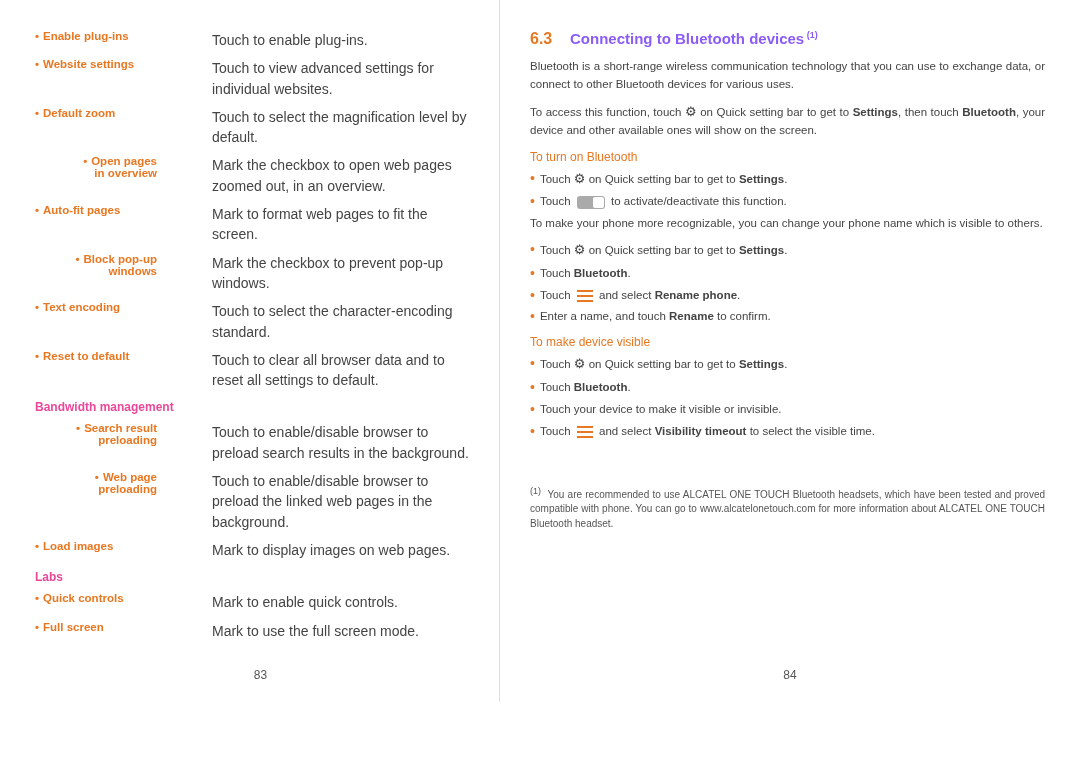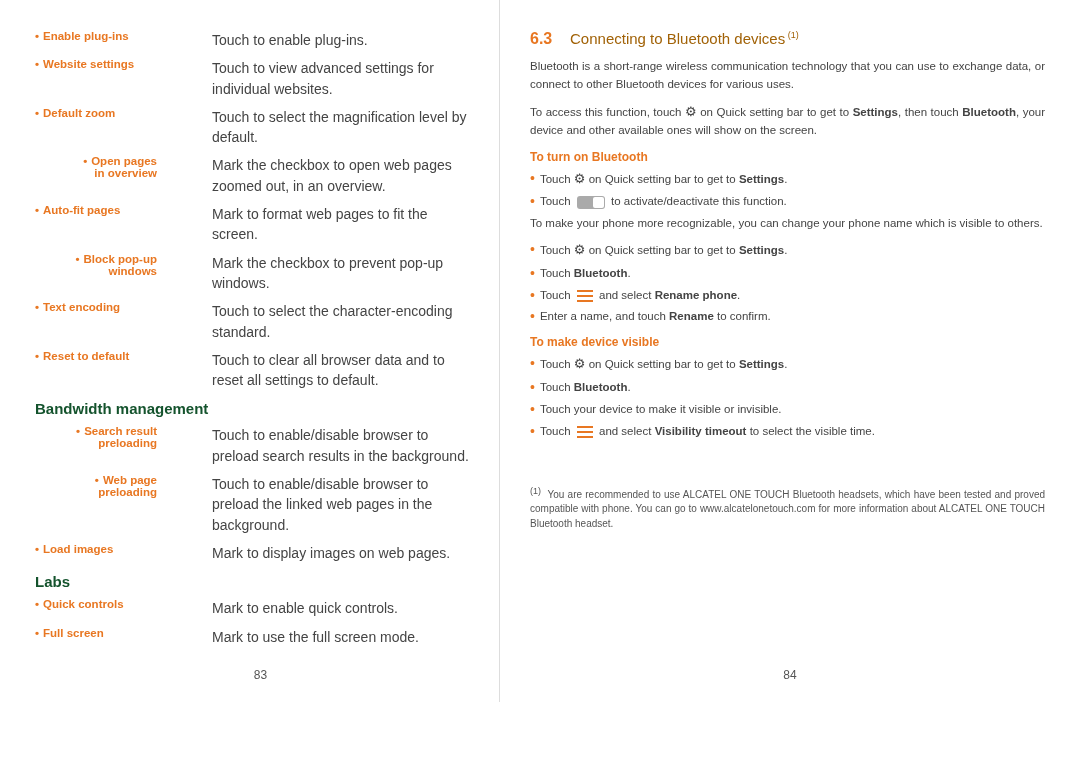--- a/index.html
+++ b/index.html
@@ -48,22 +48,22 @@
     }
     .item-desc {
       color: #444;
       font-size: 14px;
       line-height: 1.45;
       flex: 1;
       margin-left: 47px;
     }
     .section-header {
       font-weight: bold;
-      color: #14532d;
-      font-size: 15px;
+      color: #ec4899;
+      font-size: 12px;
       margin-top: 10px;
       margin-bottom: 8px;
     }
     .page-number {
       position: absolute;
       bottom: 20px;
       font-size: 12px;
       color: #555;
     }
     .left-page .page-number { left: 50%; transform: translateX(-50%); margin-left: 11px; }
@@ -78,21 +78,21 @@
     }
     .body-text {
       font-size: 11.5px;
       color: #444;
       line-height: 1.55;
       margin-bottom: 8px;
       text-align: justify;
     }
     .sub-header {
       color: #e87722;
-      font-weight: bold;
+      font-weight: normal;
       font-size: 12px;
       margin-top: 10px;
       margin-bottom: 6px;
     }
     .bullet-item {
       display: flex;
       align-items: flex-start;
       margin-bottom: 5px;
       font-size: 11.5px;
       color: #444;
@@ -206,21 +206,21 @@
     </div>
 
     <div class="page-number">83</div>
   </div>
 
   <div class="right-page">
 
     <div class="section-title">
       <span style="color:#e87722;font-weight:bold;font-size:16px;margin-top:14px;">6.3</span>
       &nbsp;&nbsp;
-      <span style="color:#a16207;font-size:15px;font-weight:normal;"><span>Connecting to Bluetooth devices</span><span class="superscript"> (1)</span></span>
+      <span style="color:#8b5cf6;font-size:15px;font-weight:bold;"><span>Connecting to Bluetooth devices</span><span class="superscript"> (1)</span></span>
     </div>
 
     <p class="body-text">Bluetooth is a short-range wireless communication technology that you can use to exchange data, or connect to other Bluetooth devices for various uses.</p>
 
     <p class="body-text">
       To access this function, touch <span style="font-size:13px;">⚙</span> on Quick setting bar to get to <span class="bold-word">Settings</span>, then touch <span class="bold-word">Bluetooth</span>, your device and other available ones will show on the screen.
     </p>
 
     <div class="sub-header">To turn on Bluetooth</div>
 

